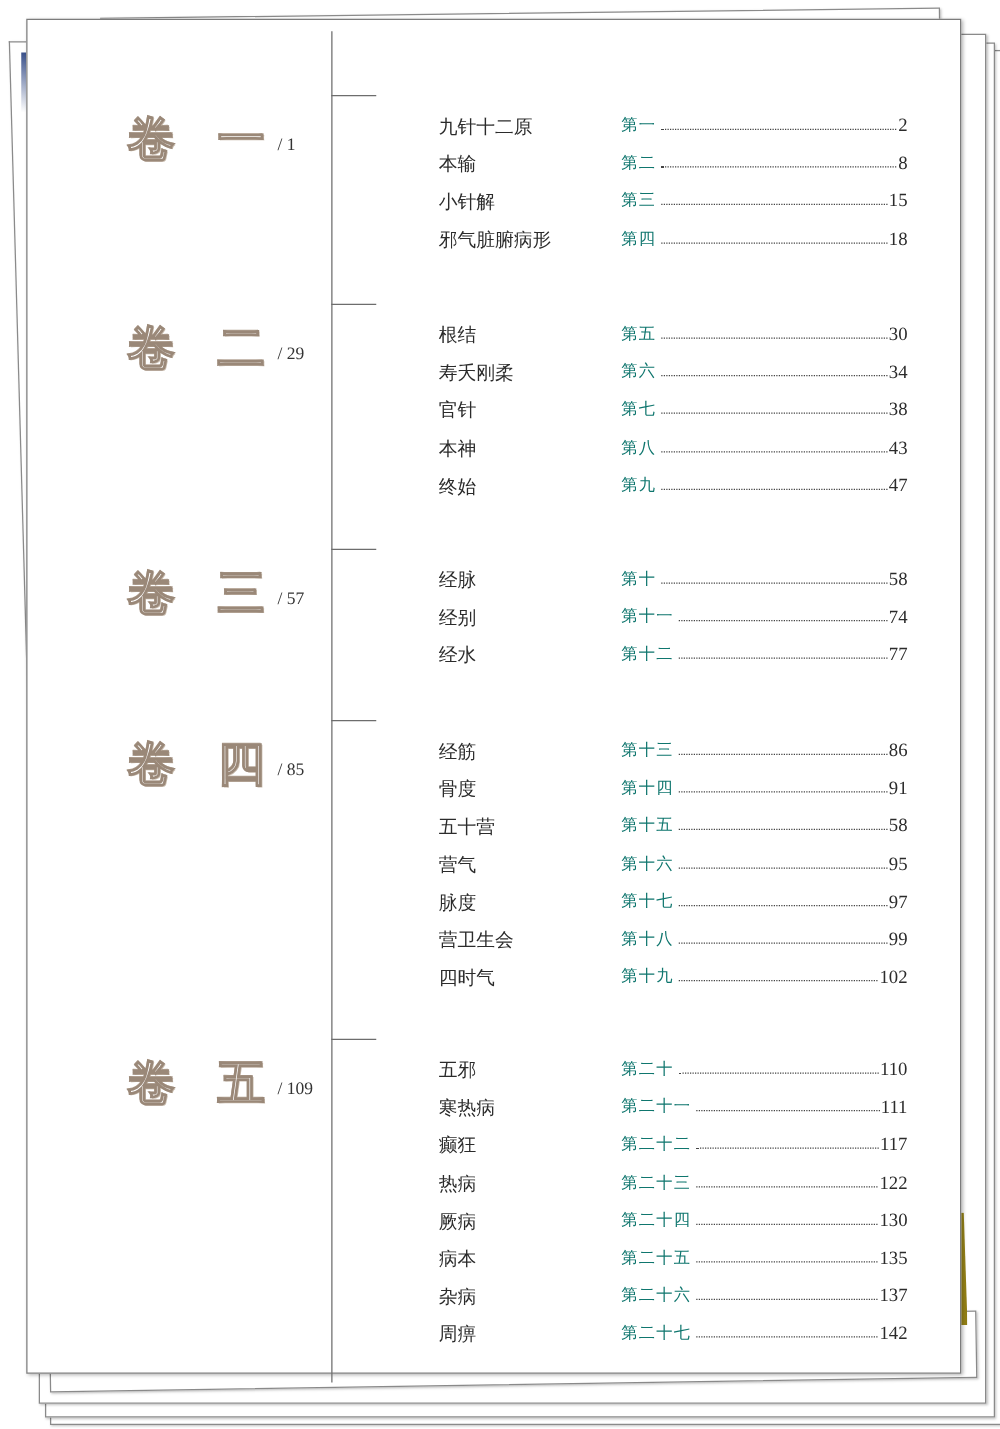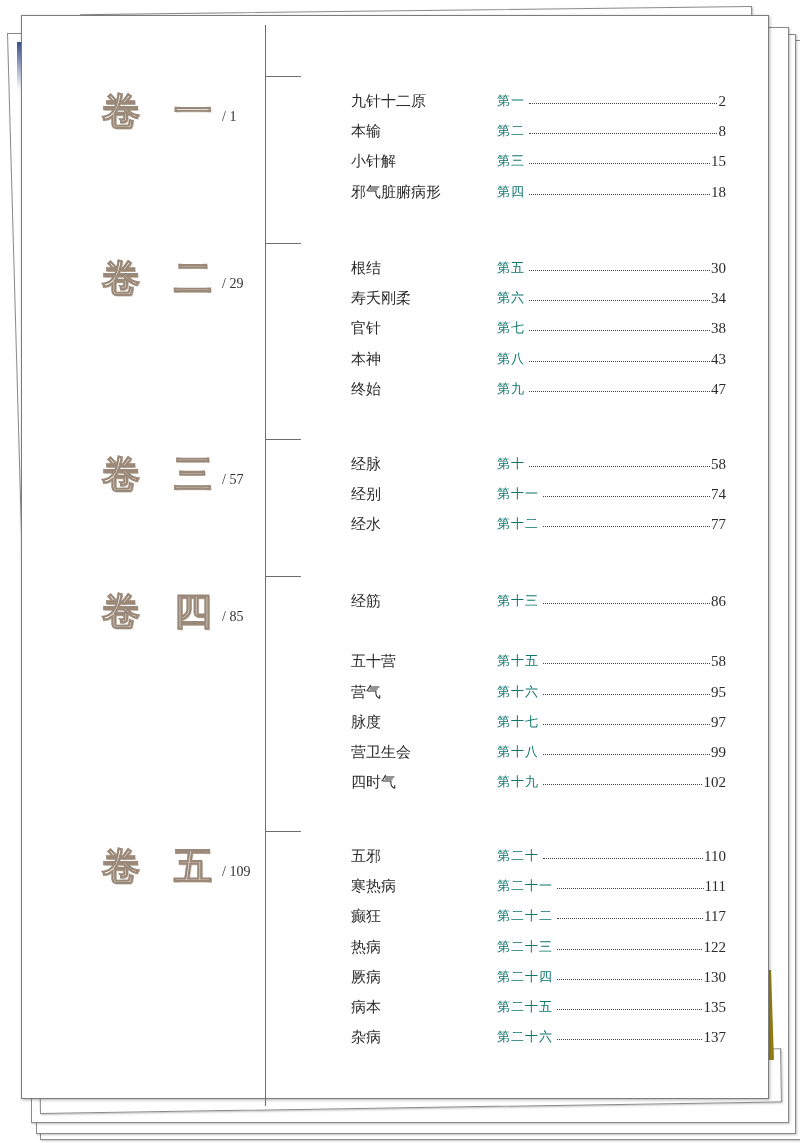--- a/index.html
+++ b/index.html
@@ -186,20 +186,26 @@
       <span class="vol-char second">四</span>
       <span class="vol-page">/ 85</span>
     </div>
     <div class="tick" style="top: 560px;"></div>
     <div class="entry" style="top: 573px;">
       <span class="title">经筋</span>
       <span class="chap">第十三</span>
       <span class="leader" style="left: 192px; width: 167px;"></span>
       <span class="pg">86</span>
     </div>
+    <div class="entry" style="top: 603.2px;">
+      <span class="title">骨度</span>
+      <span class="chap">第十四</span>
+      <span class="leader" style="left: 192px; width: 167px;"></span>
+      <span class="pg">91</span>
+    </div>
     <div class="entry" style="top: 633.4px;">
       <span class="title">五十营</span>
       <span class="chap">第十五</span>
       <span class="leader" style="left: 192px; width: 167px;"></span>
       <span class="pg">58</span>
     </div>
     <div class="entry" style="top: 663.6px;">
       <span class="title">营气</span>
       <span class="chap">第十六</span>
       <span class="leader" style="left: 192px; width: 167px;"></span>
@@ -264,13 +270,19 @@
       <span class="chap">第二十五</span>
       <span class="leader" style="left: 206px; width: 145px;"></span>
       <span class="pg">135</span>
     </div>
     <div class="entry" style="top: 1009.2px;">
       <span class="title">杂病</span>
       <span class="chap">第二十六</span>
       <span class="leader" style="left: 206px; width: 145px;"></span>
       <span class="pg">137</span>
     </div>
+    <div class="entry" style="top: 1039.4px;">
+      <span class="title">周痹</span>
+      <span class="chap">第二十七</span>
+      <span class="leader" style="left: 206px; width: 145px;"></span>
+      <span class="pg">142</span>
+    </div>
   </div>
 
 </body></html>

